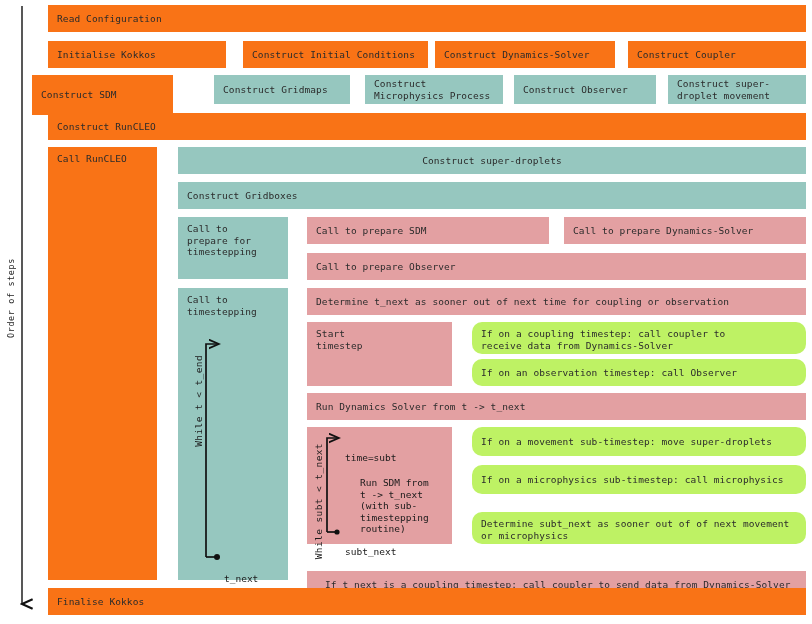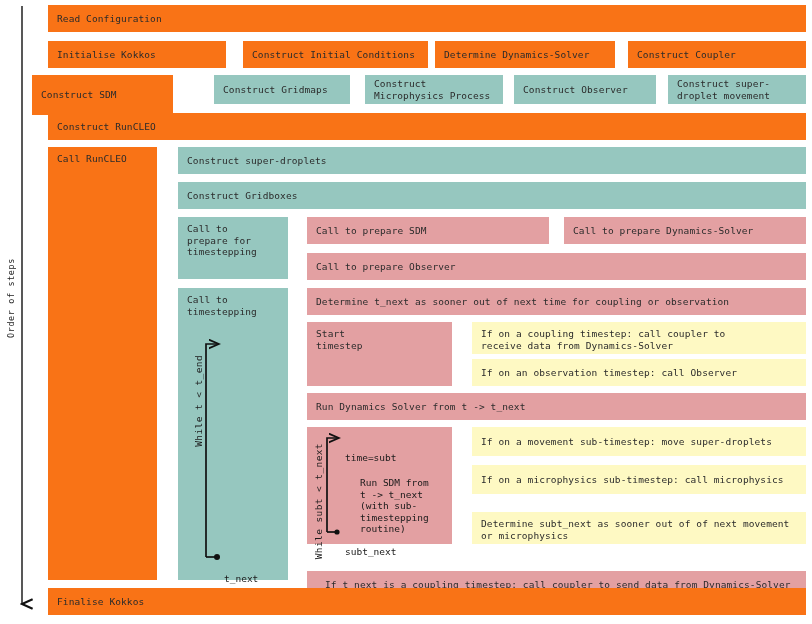--- a/index.html
+++ b/index.html
@@ -28,21 +28,21 @@
     letter-spacing: 0.1px;
     white-space: pre-line;
     padding: 6px 9px;
     display: flex;
     align-items: flex-start;
   }
   .box.vcenter { align-items: center; }
   .teal-dark { background: #f97316; }
   .teal-light { background: #96c7bf; }
   .pink-dark { background: #e3a0a2; }
-  .pink-light { background: #fef9c3; }
+  .pink-light { background: #bef264; border-radius: 10px; }
 
   .axis-label {
     position: absolute;
     font-size: 8.5px;
     letter-spacing: 0.6px;
     color: #1a1a1a;
     writing-mode: vertical-rl;
     transform: rotate(180deg);
     white-space: nowrap;
   }
@@ -83,21 +83,21 @@
     <span>Read Configuration</span>
   </div>
 
   <div class="box teal-dark vcenter" style="left:48px; top:41px; width:178px; height:27px;">
     <span>Initialise Kokkos</span>
   </div>
   <div class="box teal-dark vcenter" style="left:243px; top:41px; width:185px; height:27px;">
     <span>Construct Initial Conditions</span>
   </div>
   <div class="box teal-dark vcenter" style="left:435px; top:41px; width:180px; height:27px;">
-    <span>Determine Dynamics-Solver</span>
+    <span>Construct Dynamics-Solver</span>
   </div>
   <div class="box teal-dark vcenter" style="left:628px; top:41px; width:178px; height:27px;">
     <span>Construct Coupler</span>
   </div>
 
   <div class="box teal-dark vcenter" style="left:32px; top:75px; width:141px; height:40px;">
     <span>Construct SDM</span>
   </div>
   <div class="box teal-light vcenter" style="left:214px; top:75px; width:136px; height:29px;">
     <span>Construct Gridmaps</span>
@@ -115,21 +115,21 @@
   </div>
 
   <div class="box teal-dark vcenter" style="left:48px; top:113px; width:758px; height:27px;">
     <span>Construct RunCLEO</span>
   </div>
 
   <div class="box teal-dark" style="left:48px; top:147px; width:109px; height:433px;">
     <span>Call RunCLEO</span>
   </div>
 
-  <div class="box teal-light vcenter" style="left:178px; top:147px; width:628px; height:27px;">
+  <div class="box teal-light vcenter" style="left:178px; top:147px; width:628px; height:27px;justify-content:center;">
     <span>Construct super-droplets</span>
   </div>
 
   <div class="box teal-light vcenter" style="left:178px; top:182px; width:628px; height:27px;">
     <span>Construct Gridboxes</span>
   </div>
 
   <div class="box teal-light" style="left:178px; top:217px; width:110px; height:62px;">
     <span>Call to
 prepare for

